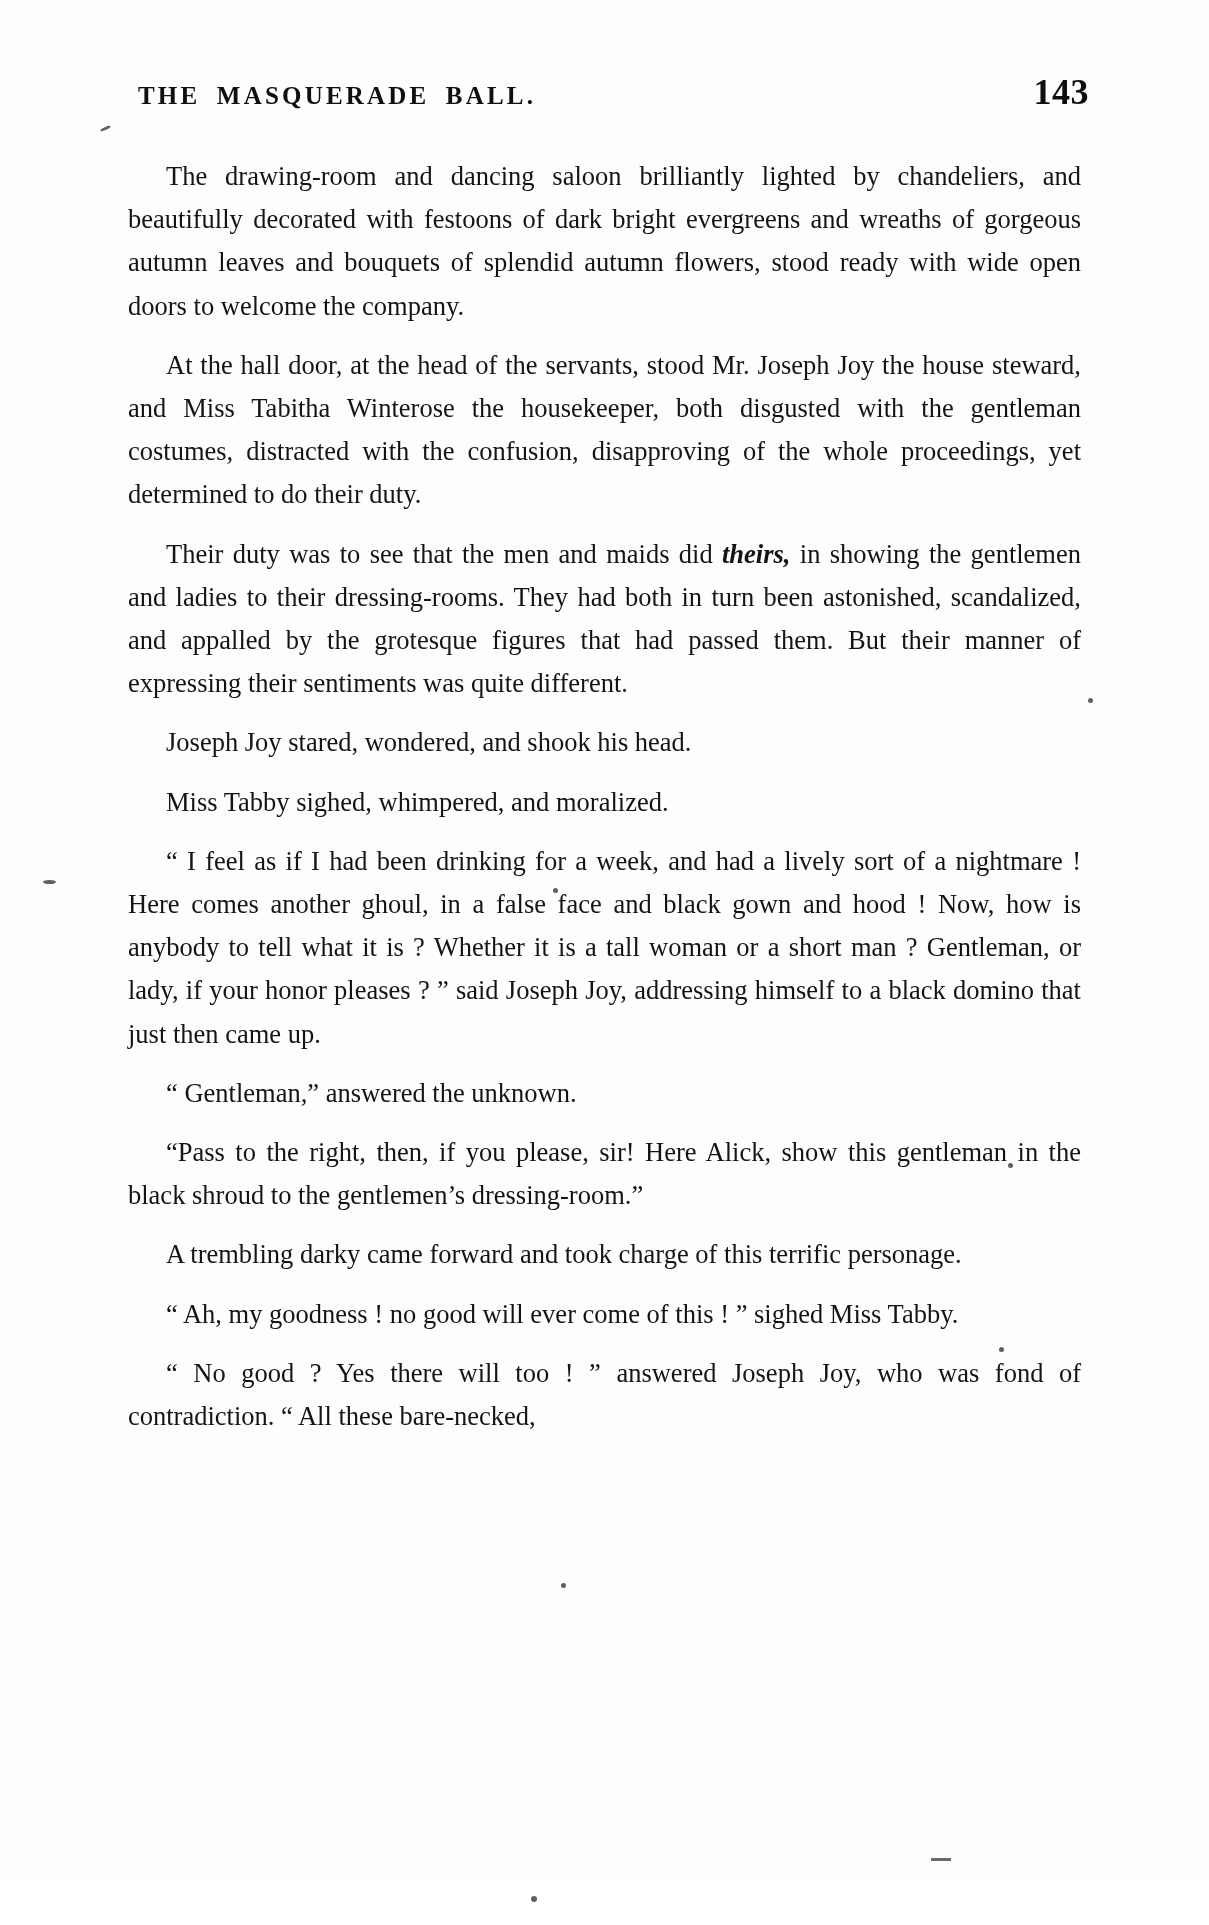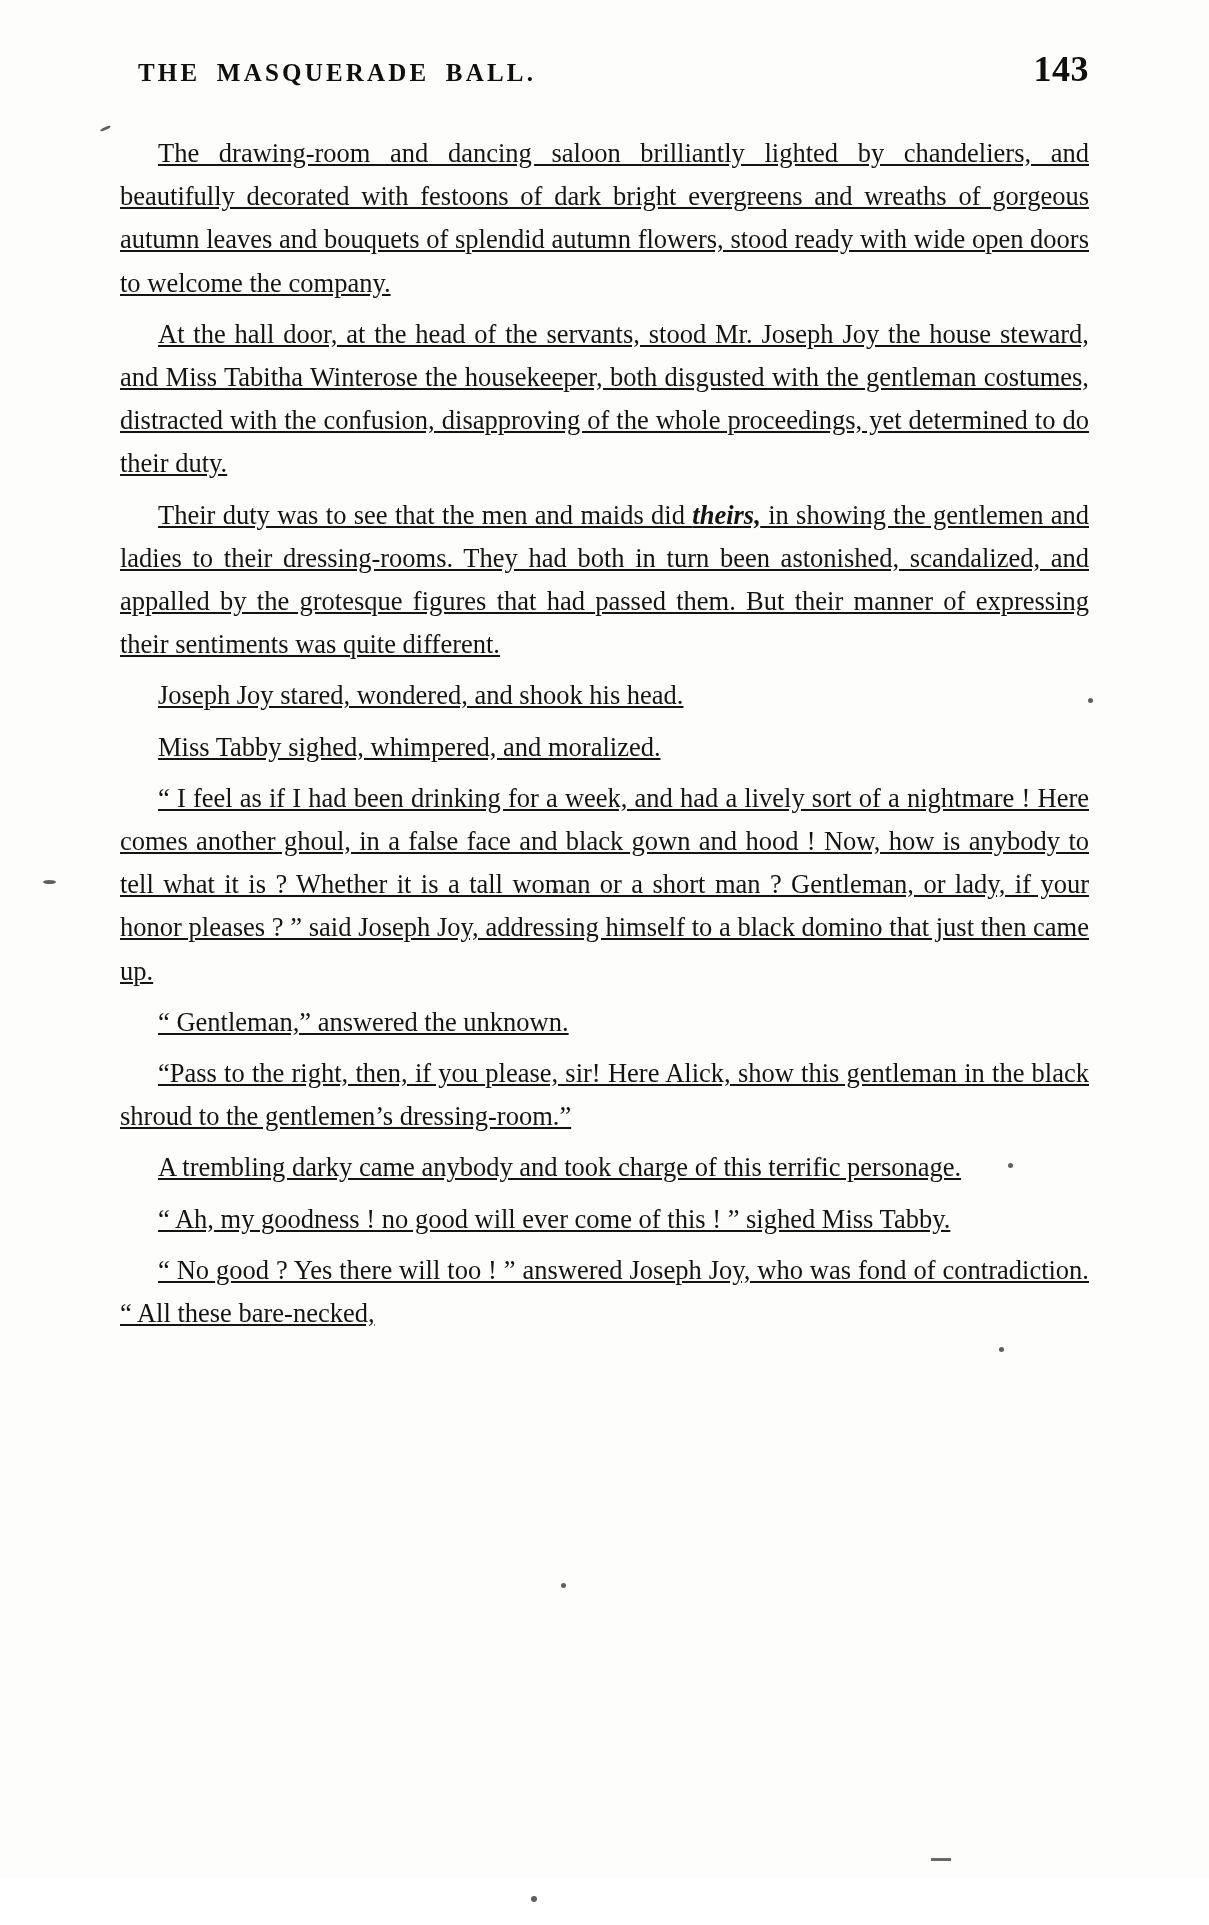--- a/index.html
+++ b/index.html
@@ -12,21 +12,21 @@
     background: #ffffff;
     font-family: "Liberation Serif", serif;
     color: #111111;
     overflow: hidden;
   }
   .page {
     position: relative;
     width: 1209px;
     height: 1878px;
     box-sizing: border-box;
-    padding: 48px 112px 0 112px;
+    padding: 71px 112px 0 112px;
     
     background: #fdfdfb;
   }
   .running-head {
     display: flex;
     align-items: baseline;
     justify-content: space-between;
     margin: 0 0 42px 0;
     padding: 0 8px 0 26px;
   }
@@ -46,23 +46,22 @@
   }
   .body-text {
     font-size: 26.5px;
     line-height: 43.2px;
     text-align: justify;
     text-justify: inter-word;
     color: #141414;
     -webkit-font-smoothing: antialiased;
   }
   .body-text p {
-    margin: 8px;
+    margin: 16px;
     text-indent: 38px;
-    text-decoration: underline;
   }
   .body-text em {
     font-style: italic;
     font-weight: 700;
   }
   
   .speck {
     position: absolute;
     background: #2a2a2a;
     border-radius: 50%;
@@ -86,21 +85,21 @@
 
   <div class="body-text">
     <p>The drawing-room and dancing saloon brilliantly lighted by chandeliers, and beautifully decorated with festoons of dark bright evergreens and wreaths of gorgeous autumn leaves and bouquets of splendid autumn flowers, stood ready with wide open doors to welcome the company.</p>
     <p>At the hall door, at the head of the servants, stood Mr. Joseph Joy the house steward, and Miss Tabitha Winterose the housekeeper, both disgusted with the gentleman costumes, distracted with the confusion, disapproving of the whole proceedings, yet determined to do their duty.</p>
     <p><span>Their duty was to see that the men and maids did </span><em>theirs,</em><span> in showing the gentlemen and ladies to their dressing-rooms. They had both in turn been astonished, scandalized, and appalled by the grotesque figures that had passed them. But their manner of expressing their sentiments was quite different.</span></p>
     <p>Joseph Joy stared, wondered, and shook his head.</p>
     <p>Miss Tabby sighed, whimpered, and moralized.</p>
     <p>“ I feel as if I had been drinking for a week, and had a lively sort of a nightmare ! Here comes another ghoul, in a false face and black gown and hood ! Now, how is anybody to tell what it is ? Whether it is a tall woman or a short man ? Gentleman, or lady, if your honor pleases ? ” said Joseph Joy, addressing himself to a black domino that just then came up.</p>
     <p>“ Gentleman,” answered the unknown.</p>
     <p>“Pass to the right, then, if you please, sir! Here Alick, show this gentleman in the black shroud to the gentlemen’s dressing-room.”</p>
-    <p>A trembling darky came anybody and took charge of this terrific personage.</p>
+    <p>A trembling darky came forward and took charge of this terrific personage.</p>
     <p>“ Ah, my goodness ! no good will ever come of this ! ” sighed Miss Tabby.</p>
     <p>“ No good ? Yes there will too ! ” answered Joseph Joy, who was fond of contradiction. “ All these bare-necked,</p>
   </div>
 
   <span class="speck" style="left:100px; top:127px; width:11px; height:3px; transform:rotate(-24deg);"></span>
   <span class="speck" style="left:1088px; top:698px; width:5px; height:5px;"></span>
   <span class="speck" style="left:43px; top:880px; width:13px; height:4px;"></span>
   <span class="speck" style="left:553px; top:888px; width:5px; height:5px;"></span>
   <span class="speck" style="left:999px; top:1347px; width:5px; height:5px;"></span>
   <span class="speck" style="left:1008px; top:1163px; width:5px; height:5px;"></span>

